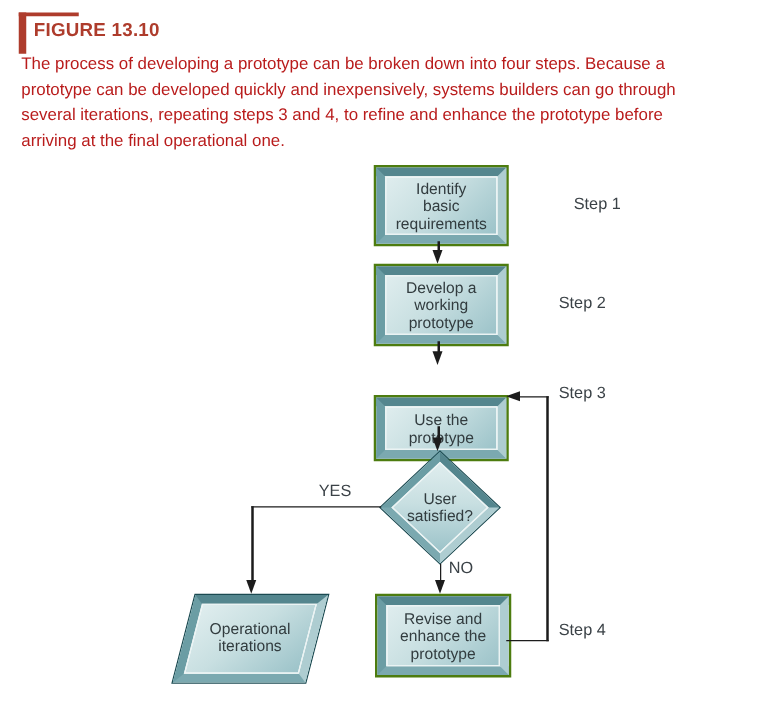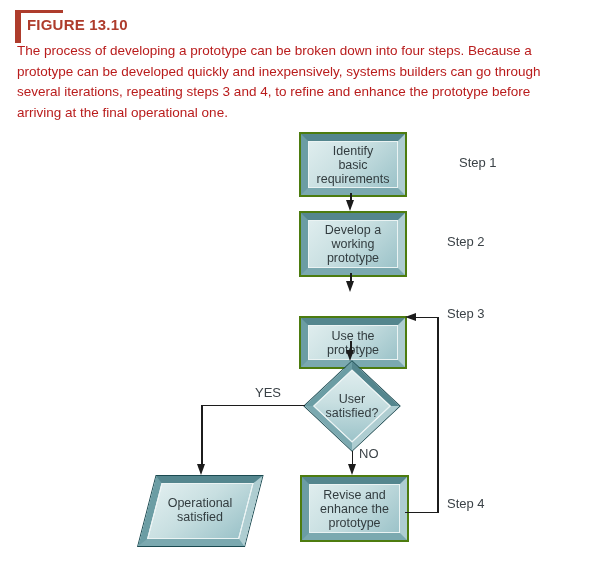--- a/index.html
+++ b/index.html
@@ -137,21 +137,21 @@
       </div>
     </div>
   </div>
 
   <div class="para">
     <div class="frame">
       <div class="panel"></div>
     </div>
   </div>
   <div class="para-label">Operational
-satisfied</div>
+iterations</div>
 
   <div class="vline" id="c1-l"></div>
   <div class="ar-down" id="c1-a"></div>
 
   <div class="vline" id="c2-l"></div>
   <div class="ar-down" id="c2-a"></div>
 
   <div class="vline" id="c3-l"></div>
   <div class="ar-down" id="c3-a"></div>
 

